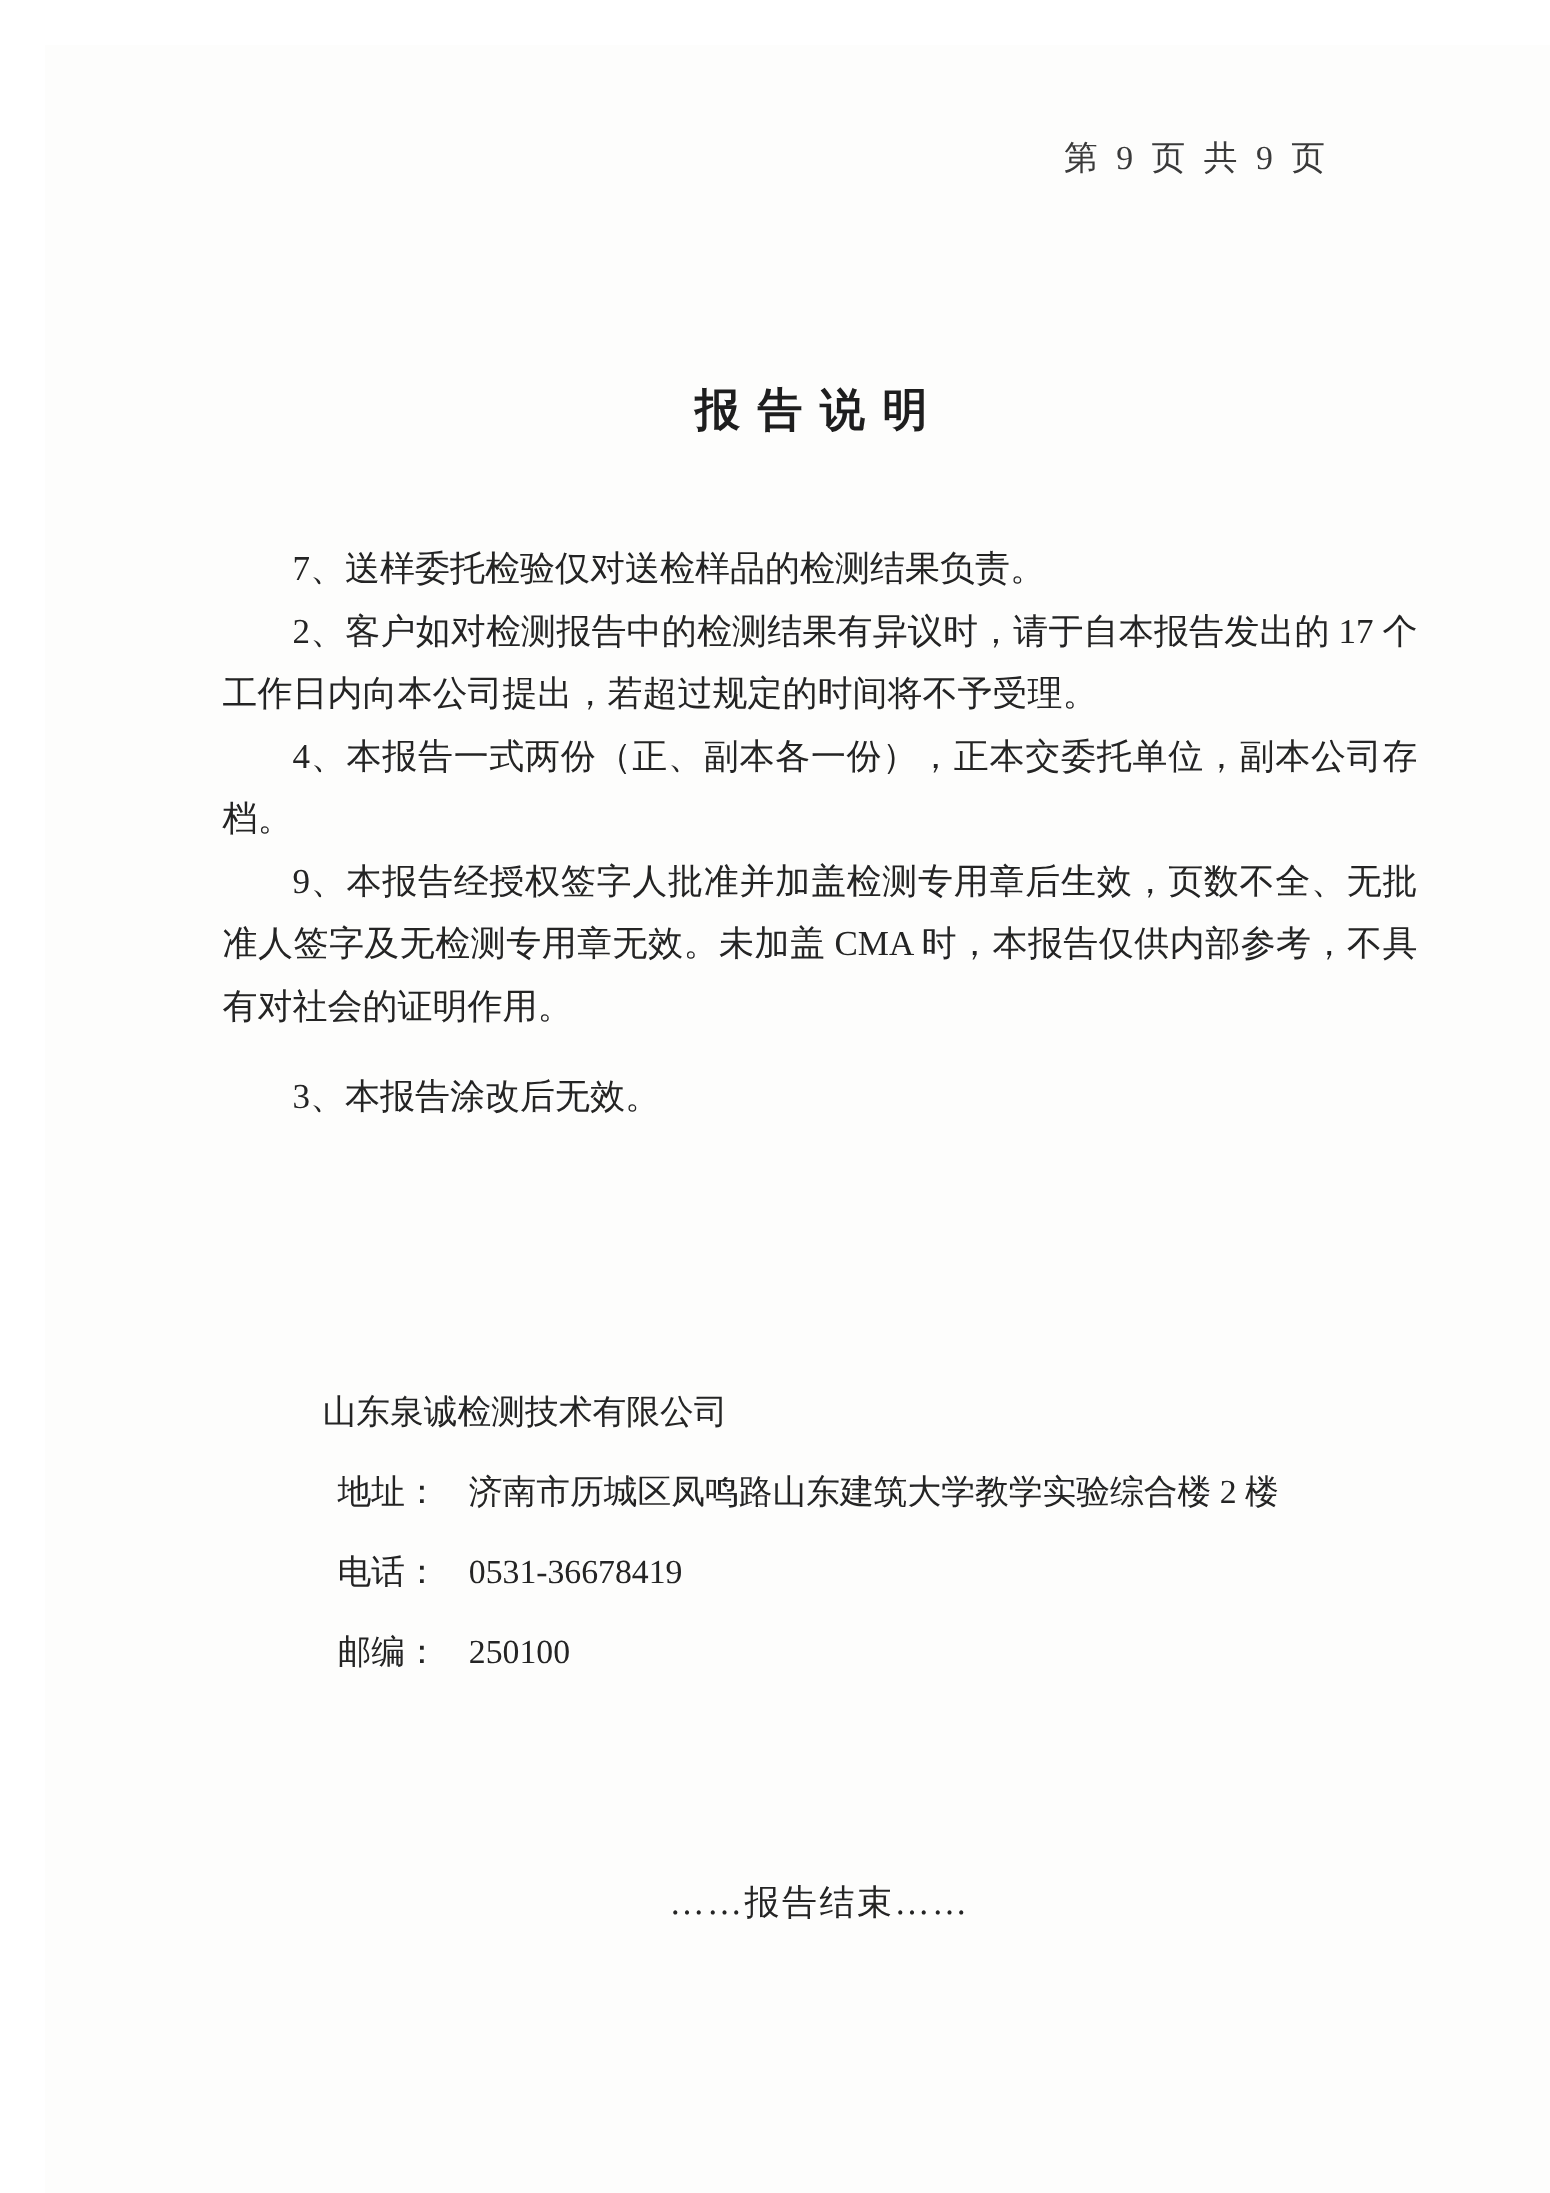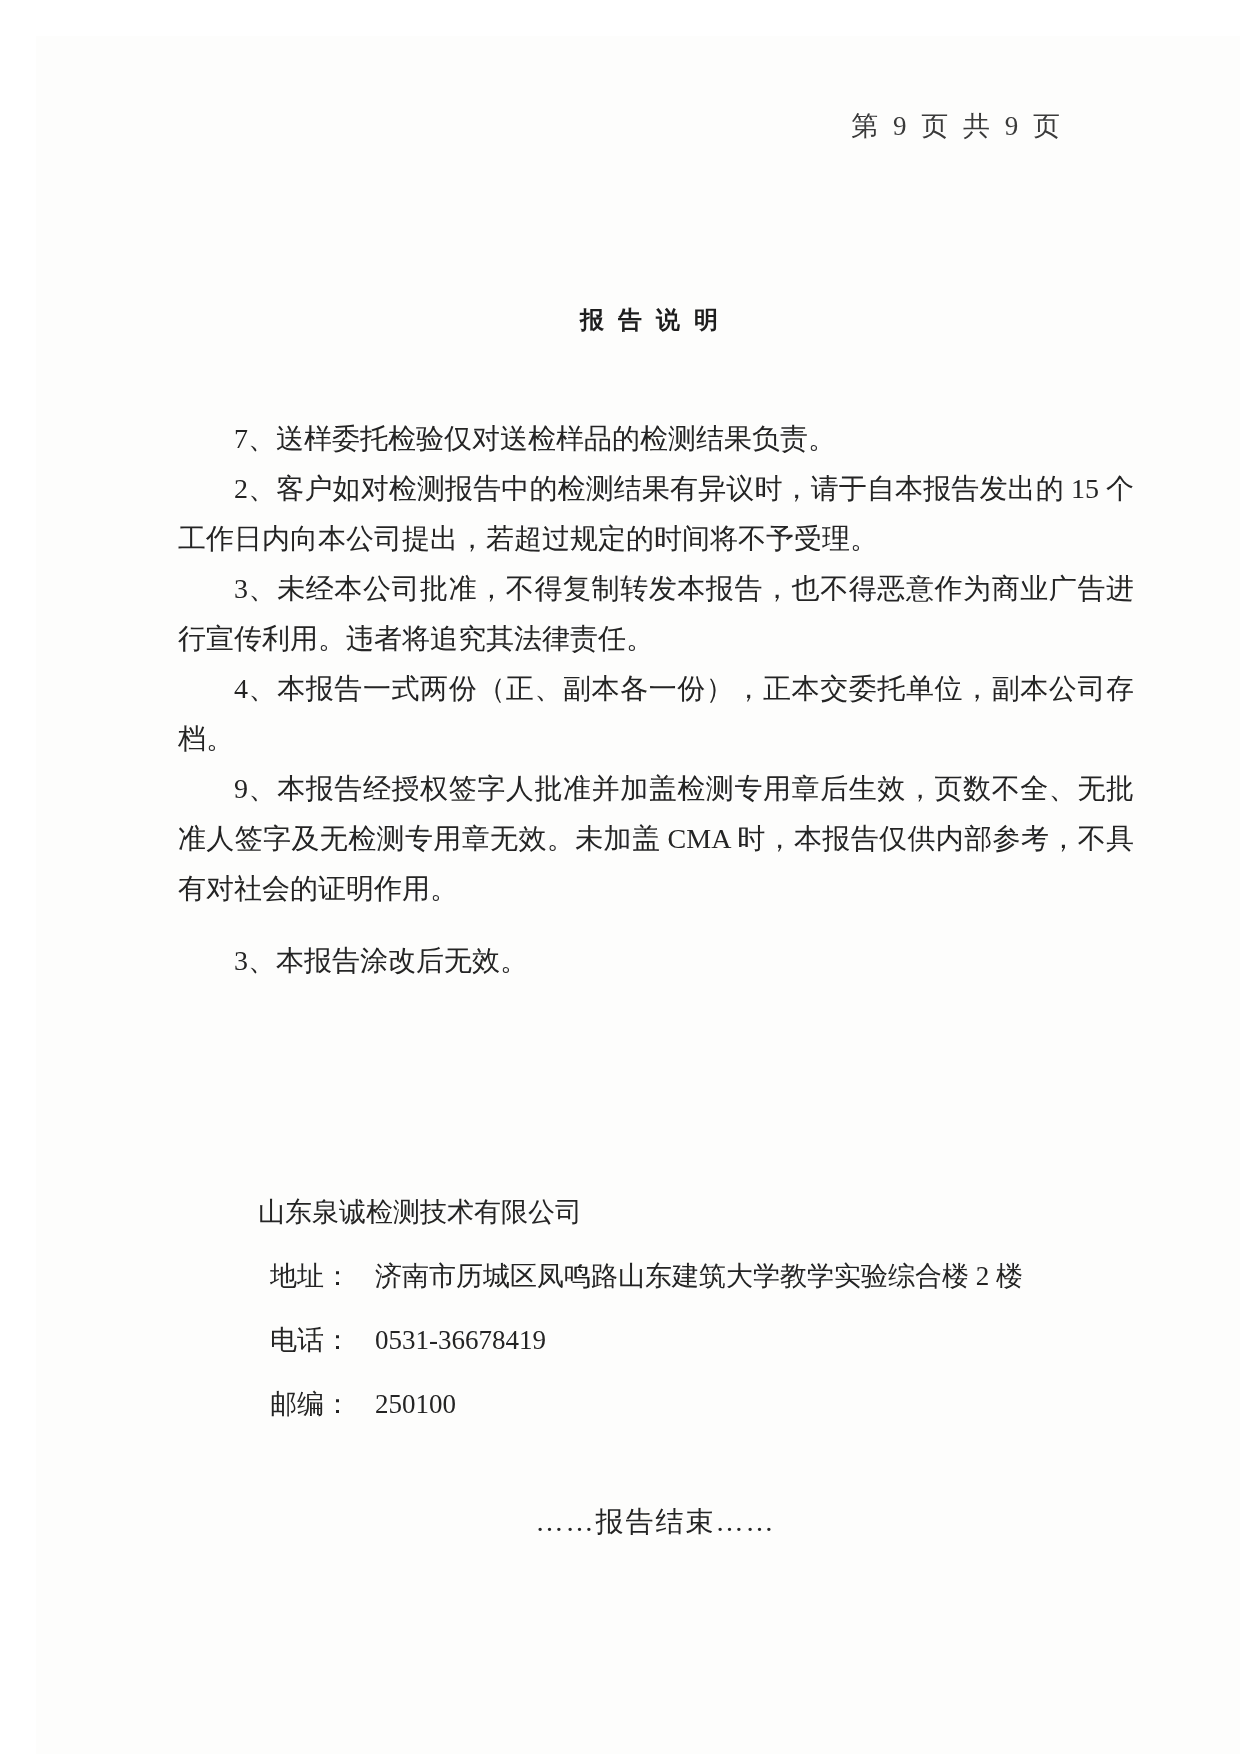--- a/index.html
+++ b/index.html
@@ -21,21 +21,21 @@
   .page-indicator {
     text-align: right;
     padding-right: 70px;
     font-size: 27px;
     letter-spacing: 4px;
     color: #3a3a3a;
   }
   .doc-title {
     margin-top: 160px;
     text-align: center;
-    font-size: 24px;
+    font-size: 36px;
     font-weight: bold;
     letter-spacing: 14px;
     color: #1e1e1e;
   }
   .notes {
     margin-top: 78px;
     font-size: 28px;
     line-height: 50px;
     color: #242424;
   }
@@ -68,22 +68,21 @@
 <body>
 
 <div class="page">
 
   <div class="page-indicator">第 9 页 共 9 页</div>
 
   <h1 class="doc-title">报告说明</h1>
 
   <div class="notes">
     <p>7、送样委托检验仅对送检样品的检测结果负责。</p>
-    <p>2、客户如对检测报告中的检测结果有异议时，请于自本报告发出的 15 个工作日内向本公司提出，若超过规定的时间将不予受理。</p>
-    <p>3、未经本公司批准，不得复制转发本报告，也不得恶意作为商业广告进行宣传利用。违者将追究其法律责任。</p>
+    <p>2、客户如对检测报告中的检测结果有异议时，请于自本报告发出的 17 个工作日内向本公司提出，若超过规定的时间将不予受理。</p>
     <p>4、本报告一式两份（正、副本各一份），正本交委托单位，副本公司存档。</p>
     <p>9、本报告经授权签字人批准并加盖检测专用章后生效，页数不全、无批准人签字及无检测专用章无效。未加盖 CMA 时，本报告仅供内部参考，不具有对社会的证明作用。</p>
     <p class="last-note">3、本报告涂改后无效。</p>
   </div>
 
   <div class="company-block">
     <div>山东泉诚检测技术有限公司</div>
     <div>
       <span>地址：</span><span>济南市历城区凤鸣路山东建筑大学教学实验综合楼 2 楼</span>
     </div>

